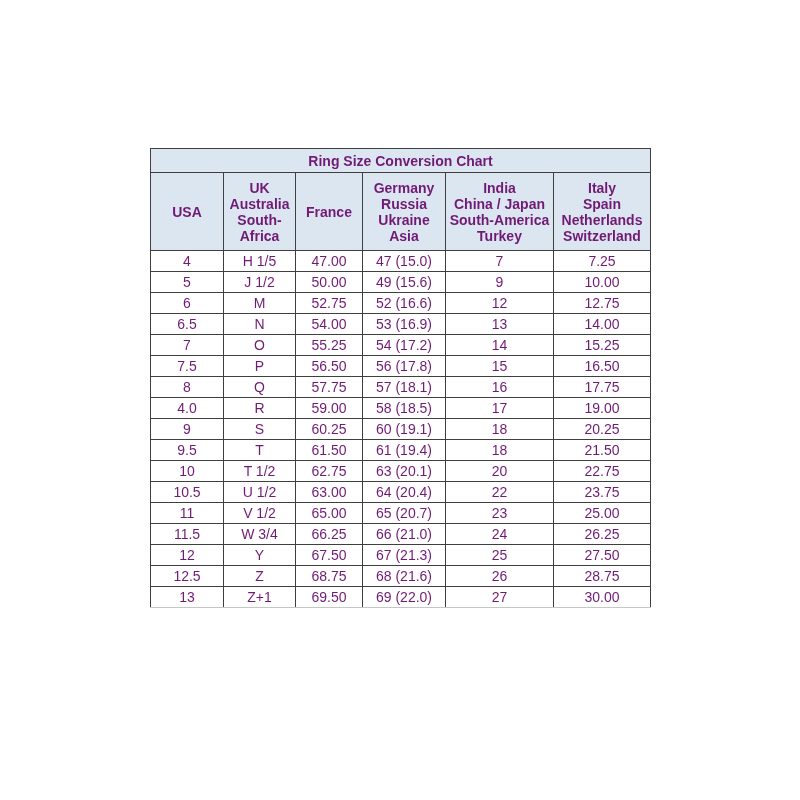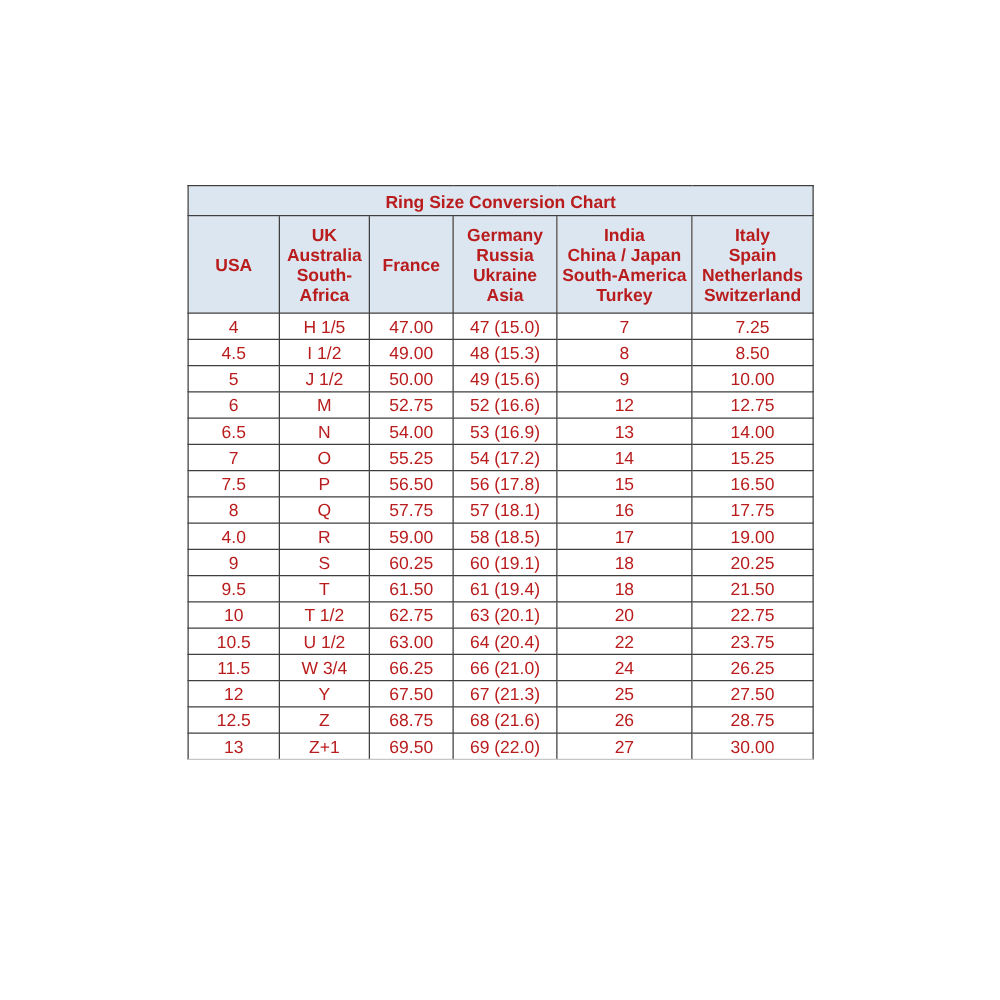--- a/index.html
+++ b/index.html
@@ -18,21 +18,21 @@
   .table-wrap {
     position: absolute;
     left: 150px;
     top: 148px;
     width: 500px;
   }
   table.ring-table {
     border-collapse: collapse;
     table-layout: fixed;
     width: 100%;
-    color: #b91c1c;
+    color: #701a75;
   }
   table.ring-table td,
   table.ring-table th {
     border: 1px solid #3f3f3f;
     text-align: center;
     vertical-align: middle;
     padding: 0;
     overflow: hidden;
   }
   td.title-cell {
@@ -109,28 +109,20 @@
       <tbody id="table-body">
           <tr>
             <td class="data-cell">4</td>
             <td class="data-cell">H 1/5</td>
             <td class="data-cell">47.00</td>
             <td class="data-cell">47 (15.0)</td>
             <td class="data-cell">7</td>
             <td class="data-cell">7.25</td>
           </tr>
           <tr>
-            <td class="data-cell">4.5</td>
-            <td class="data-cell">I 1/2</td>
-            <td class="data-cell">49.00</td>
-            <td class="data-cell">48 (15.3)</td>
-            <td class="data-cell">8</td>
-            <td class="data-cell">8.50</td>
-          </tr>
-          <tr>
             <td class="data-cell">5</td>
             <td class="data-cell">J 1/2</td>
             <td class="data-cell">50.00</td>
             <td class="data-cell">49 (15.6)</td>
             <td class="data-cell">9</td>
             <td class="data-cell">10.00</td>
           </tr>
           <tr>
             <td class="data-cell">6</td>
             <td class="data-cell">M</td>
@@ -205,20 +197,28 @@
           </tr>
           <tr>
             <td class="data-cell">10.5</td>
             <td class="data-cell">U 1/2</td>
             <td class="data-cell">63.00</td>
             <td class="data-cell">64 (20.4)</td>
             <td class="data-cell">22</td>
             <td class="data-cell">23.75</td>
           </tr>
           <tr>
+            <td class="data-cell">11</td>
+            <td class="data-cell">V 1/2</td>
+            <td class="data-cell">65.00</td>
+            <td class="data-cell">65 (20.7)</td>
+            <td class="data-cell">23</td>
+            <td class="data-cell">25.00</td>
+          </tr>
+          <tr>
             <td class="data-cell">11.5</td>
             <td class="data-cell">W 3/4</td>
             <td class="data-cell">66.25</td>
             <td class="data-cell">66 (21.0)</td>
             <td class="data-cell">24</td>
             <td class="data-cell">26.25</td>
           </tr>
           <tr>
             <td class="data-cell">12</td>
             <td class="data-cell">Y</td>

